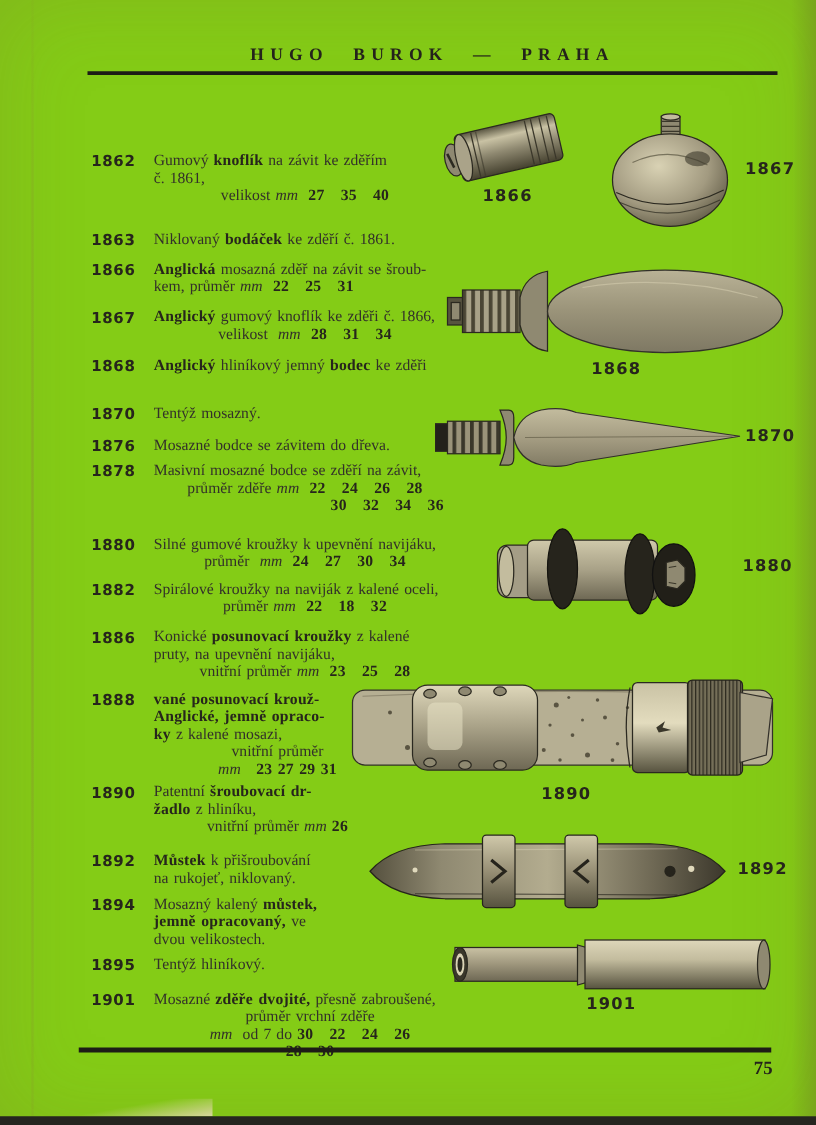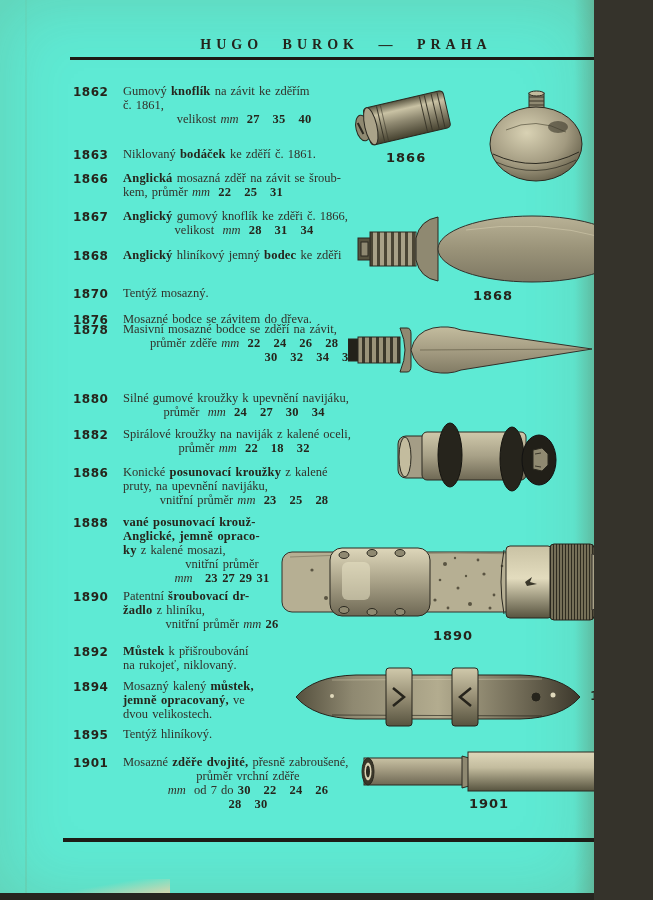--- a/index.html
+++ b/index.html
@@ -1,48 +1,48 @@
 <!DOCTYPE html>
 <html lang="cs"><head>
 <meta charset="utf-8">
 <style>
   html,body{margin:0;padding:0;background:#35332b;}
   .page{
-    position:relative;width:594px;height:900px;overflow:hidden;
-    background:#5eead4;
+    position:relative;width:653px;height:900px;overflow:hidden;
+    background:#84cc16;
     box-shadow:inset 0 0 70px rgba(120,100,50,.20);
     font-family:"Liberation Serif",serif;color:#2e2c24;
   }
   .fold-line{position:absolute;left:25px;top:0;width:2px;height:893px;
     background:linear-gradient(to bottom,rgba(140,115,60,.05),rgba(140,115,60,.30),rgba(140,115,60,.10));}
   .right-shade{position:absolute;right:0;top:0;width:20px;height:893px;
     background:linear-gradient(to right,rgba(0,0,0,0),rgba(90,78,40,.22));}
   .scan-strip{position:absolute;left:0;top:893px;width:653px;height:7px;background:#26251f;}
   .page-curl{position:absolute;left:0;top:879px;width:170px;height:14px;
     background:linear-gradient(170deg,rgba(0,0,0,0) 55%,rgba(225,214,172,.9));}
 
   .header-title{position:absolute;left:40px;top:37px;width:612px;text-align:center;
     font-weight:bold;font-size:14px;letter-spacing:5px;word-spacing:11px;color:#24231b;}
   .header-rule{position:absolute;left:70px;top:57px;width:552px;height:3px;background:#1d1c16;}
   .footer-rule{position:absolute;left:63px;top:838px;width:554px;height:4px;background:#1d1c16;}
   .page-number{position:absolute;left:556px;top:847px;width:62px;text-align:right;
     font-weight:bold;font-size:15px;color:#24231b;}
 
   
-  .row{position:absolute;left:73px;display:flex;}
+  .row{position:absolute;left:73px;display:flex;margin-top:37px;}
   .row .num{flex:none;width:50px;font-family:"DejaVu Sans",sans-serif;font-weight:bold;
     font-size:12px;letter-spacing:.5px;color:#26251c;padding-top:1px;}
   .row .desc{font-size:12.5px;line-height:14px;color:#33312a;word-spacing:1px;}
   .row .desc .line{white-space:pre-wrap;}
   .row .desc b{letter-spacing:.2px;color:#26251c;text-align:center;}
   .row .desc i{font-style:italic;}
   .a-c{text-align:center;} .a-r{text-align:right;}
   .desc{width:242px;}
   .row-1862{top:84px}  .row-1863{top:147px} .row-1866{top:171px} .row-1867{top:209px}
-  .row-1868{top:248px} .row-1870{top:286px} .row-1876{top:312px} .row-1878{top:322px}
+  .row-1868{top:248px} .row-1870{top:286px} .row-1876{top:312px} .row-1878{top:332px}
   .row-1880{top:391px} .row-1882{top:427px} .row-1886{top:465px} .row-1888{top:515px}
   .row-1890{top:589px} .row-1892{top:644px} .row-1894{top:679px} .row-1895{top:727px}
   .row-1901{top:755px}
   .row-1888 .desc,.row-1890 .desc,.row-1892 .desc,.row-1894 .desc{width:198px;}
   .row-1901 .desc{width:250px;}
   .row-1878 .a-r{padding-right:10px;}
 
   
   .fig{position:absolute;}
   .figlabel{position:absolute;font-family:"DejaVu Sans",sans-serif;font-weight:bold;

